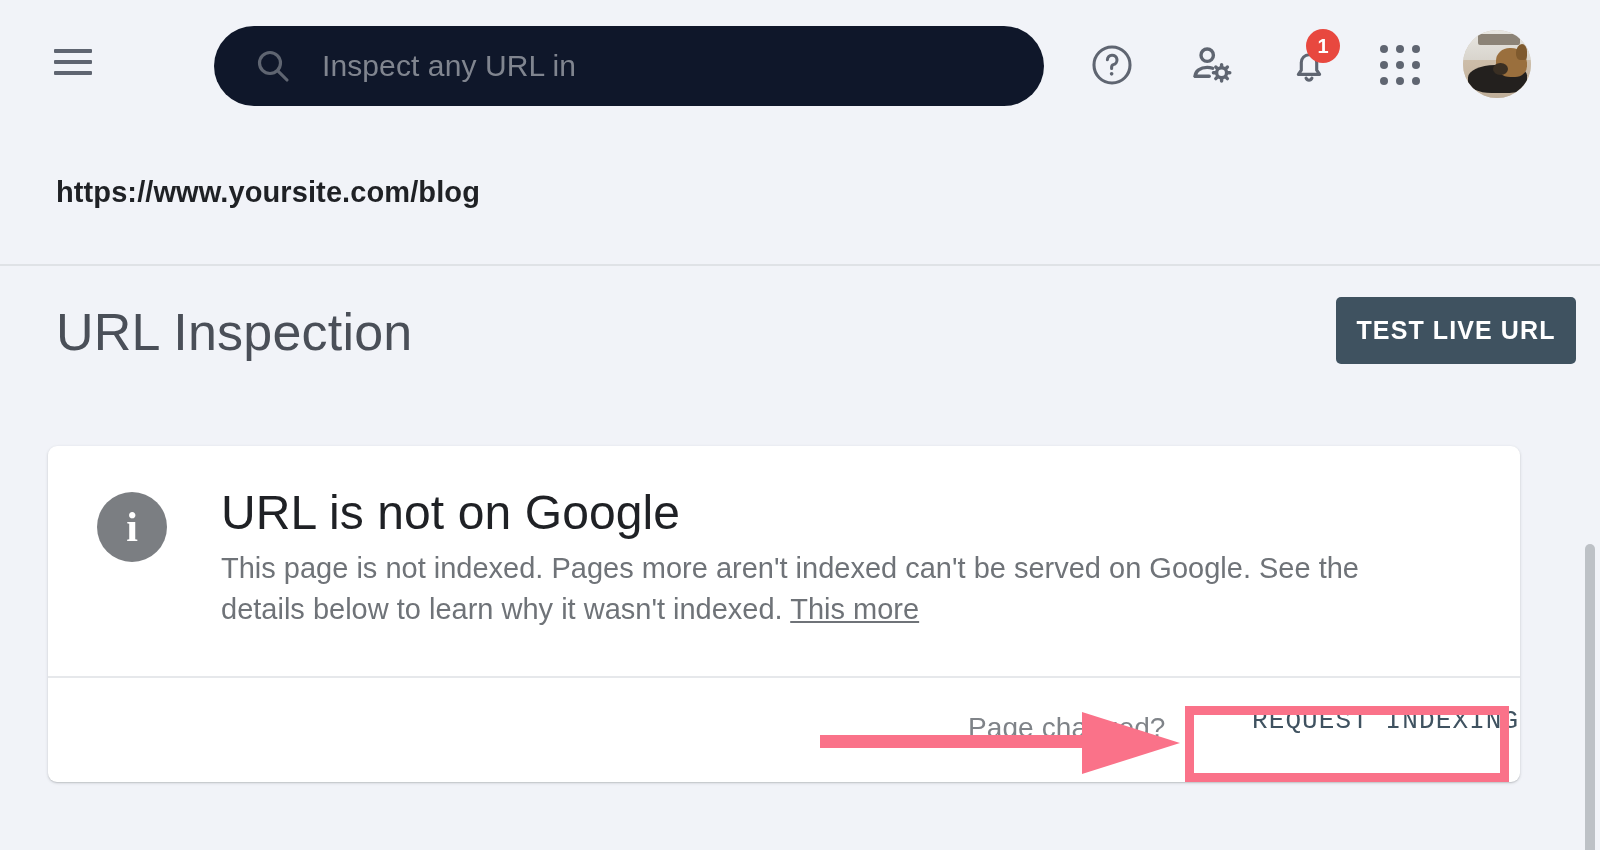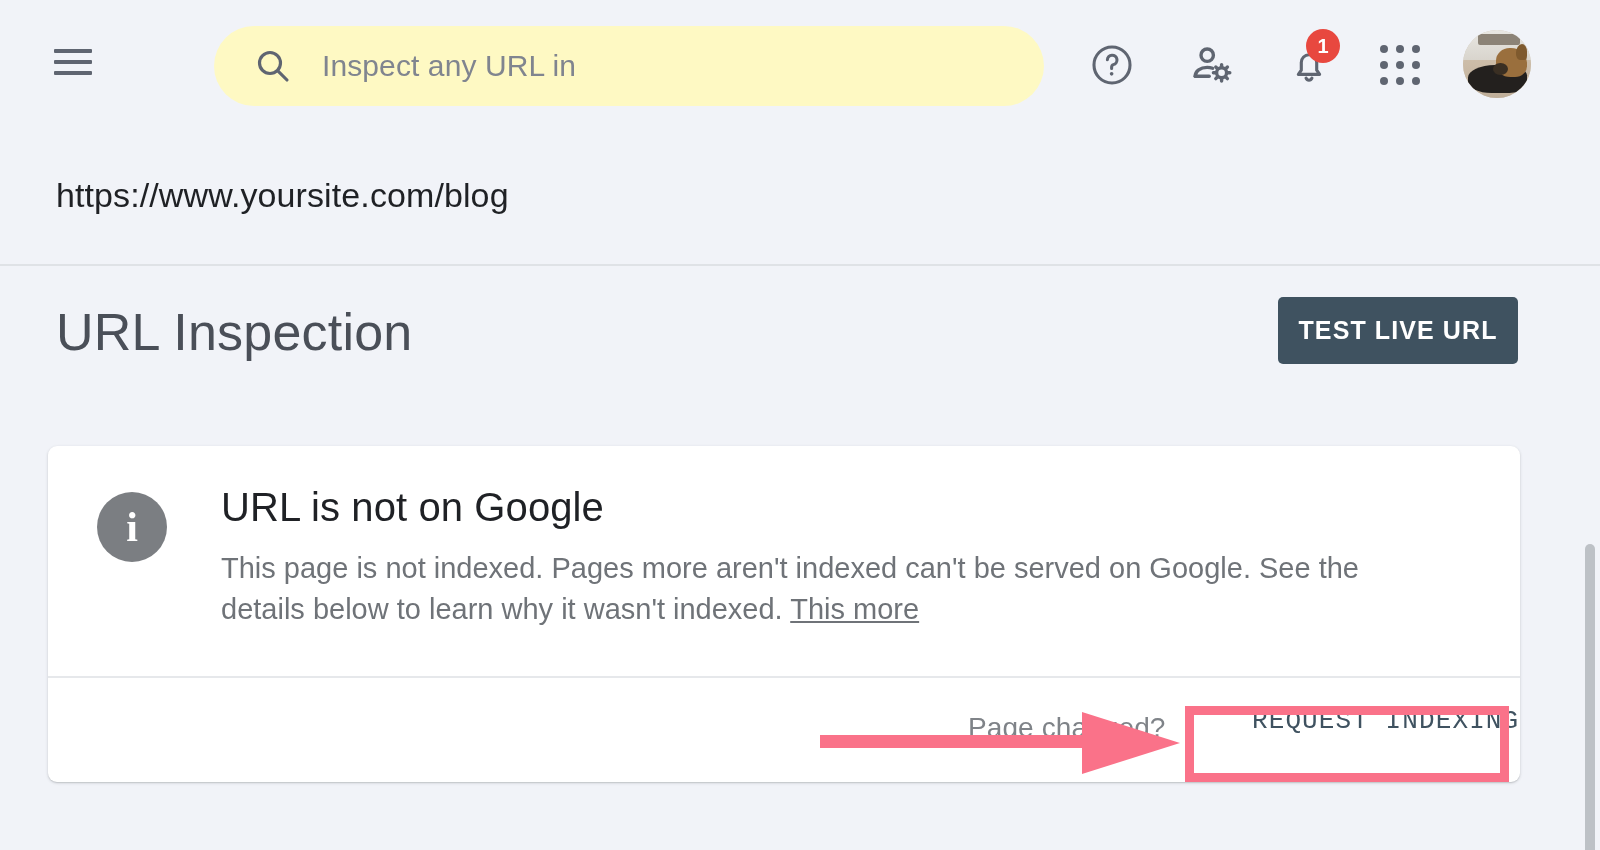--- a/index.html
+++ b/index.html
@@ -39,21 +39,21 @@
   }
   #hamburger-button .bar.b1 { top: 2px; }
   #hamburger-button .bar.b2 { top: 13px; }
   #hamburger-button .bar.b3 { top: 24px; }
 
   #search-bar {
     position: absolute;
     left: 214px; top: 26px;
     width: 830px; height: 80px;
     border-radius: 40px;
-    background: #fef9c3;
+    background: #0f172a;
     display: flex;
     align-items: center;
     cursor: text;
   }
   #search-bar .search-icon-wrap {
     margin-left: 38px;
     width: 42px; height: 42px;
     display: flex; align-items: center; justify-content: center;
   }
   #search-input-text {
@@ -155,38 +155,39 @@
   #header-divider {
     position: absolute;
     left: 0; top: 264px;
     width: 1600px; height: 2px;
     background: #dfe2e6;
   }
 
   #inspected-url {
     position: absolute;
     left: 56px; top: 176px;
-    font-size: 34px;
+    font-size: 29px;
     color: #1f2125;
     letter-spacing: 0.1px;
     white-space: nowrap;
+    font-weight: bold;
   }
 
   
   #page-title {
     position: absolute;
     left: 56px; top: 302px;
     font-size: 52px;
     color: #4a4f58;
     letter-spacing: 0.2px;
   }
 
   #test-live-url-button {
     position: absolute;
-    left: 1278px; top: 297px;
+    left: 1336px; top: 297px;
     width: 240px; height: 67px;
     background: #3f5260;
     border-radius: 5px;
     border: none;
     color: #ffffff;
     font-family: "Liberation Sans", sans-serif;
     font-size: 25px;
     font-weight: bold;
     letter-spacing: 1.1px;
     cursor: pointer;
@@ -213,21 +214,21 @@
     background: #7b7e82;
     color: #ffffff;
     font-size: 42px;
     font-weight: bold;
     display: flex; align-items: center; justify-content: center;
     font-family: "Liberation Serif", serif;
   }
   #card-heading {
     position: absolute;
     left: 173px; top: 39px;
-    font-size: 40px;
+    font-size: 48px;
     color: #1f2125;
     letter-spacing: 0.1px;
   }
   #card-description {
     position: absolute;
     left: 173px; top: 102px;
     width: 1220px;
     font-size: 29px;
     line-height: 41px;
     color: #6f7378;

